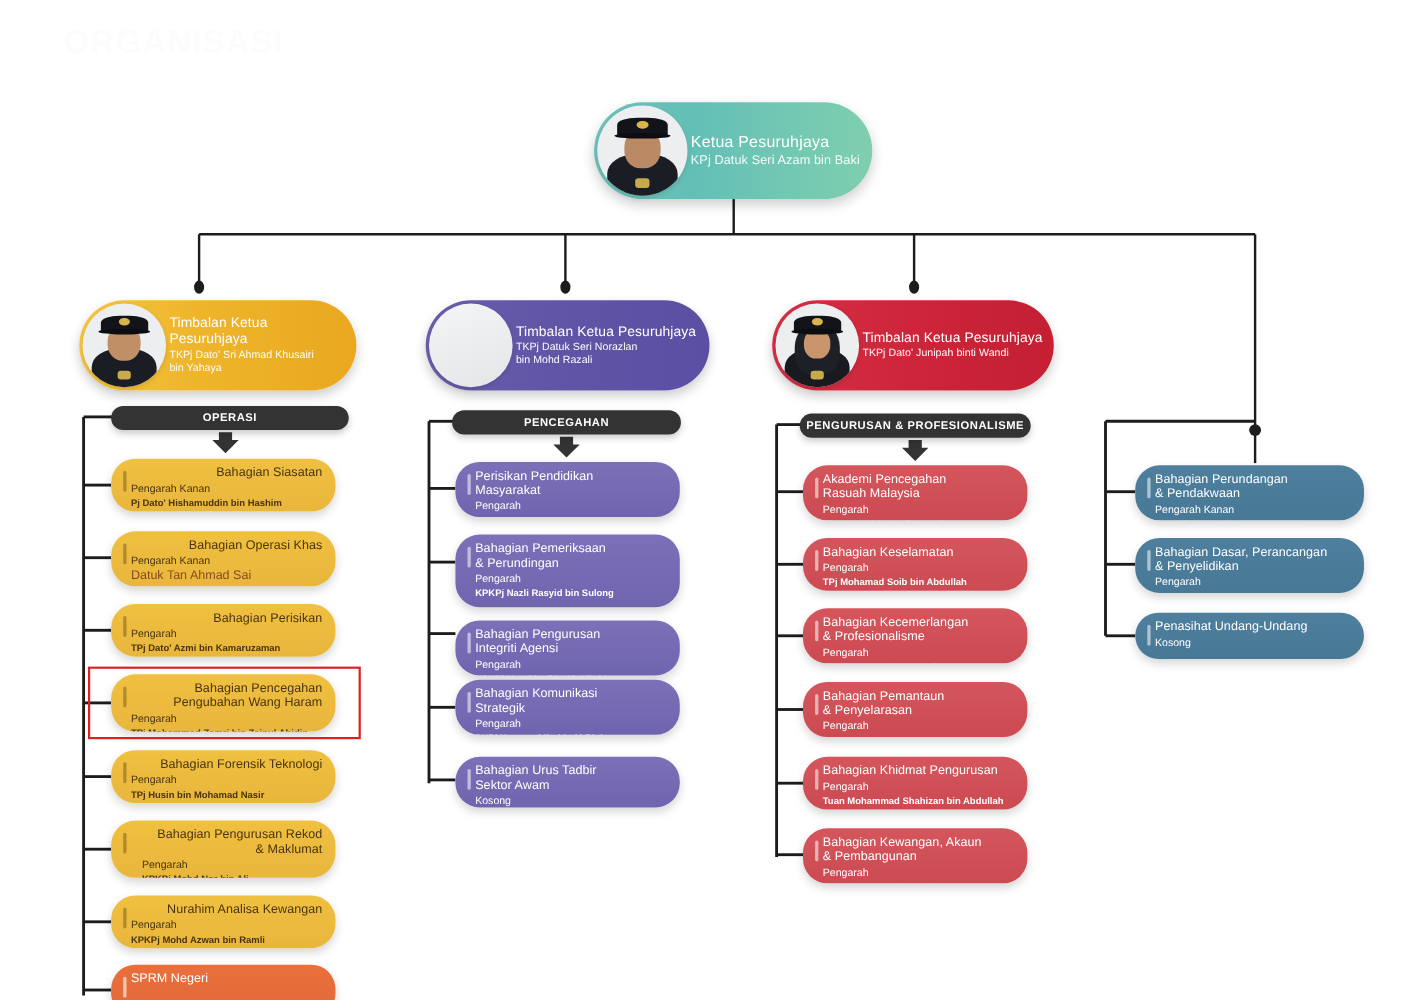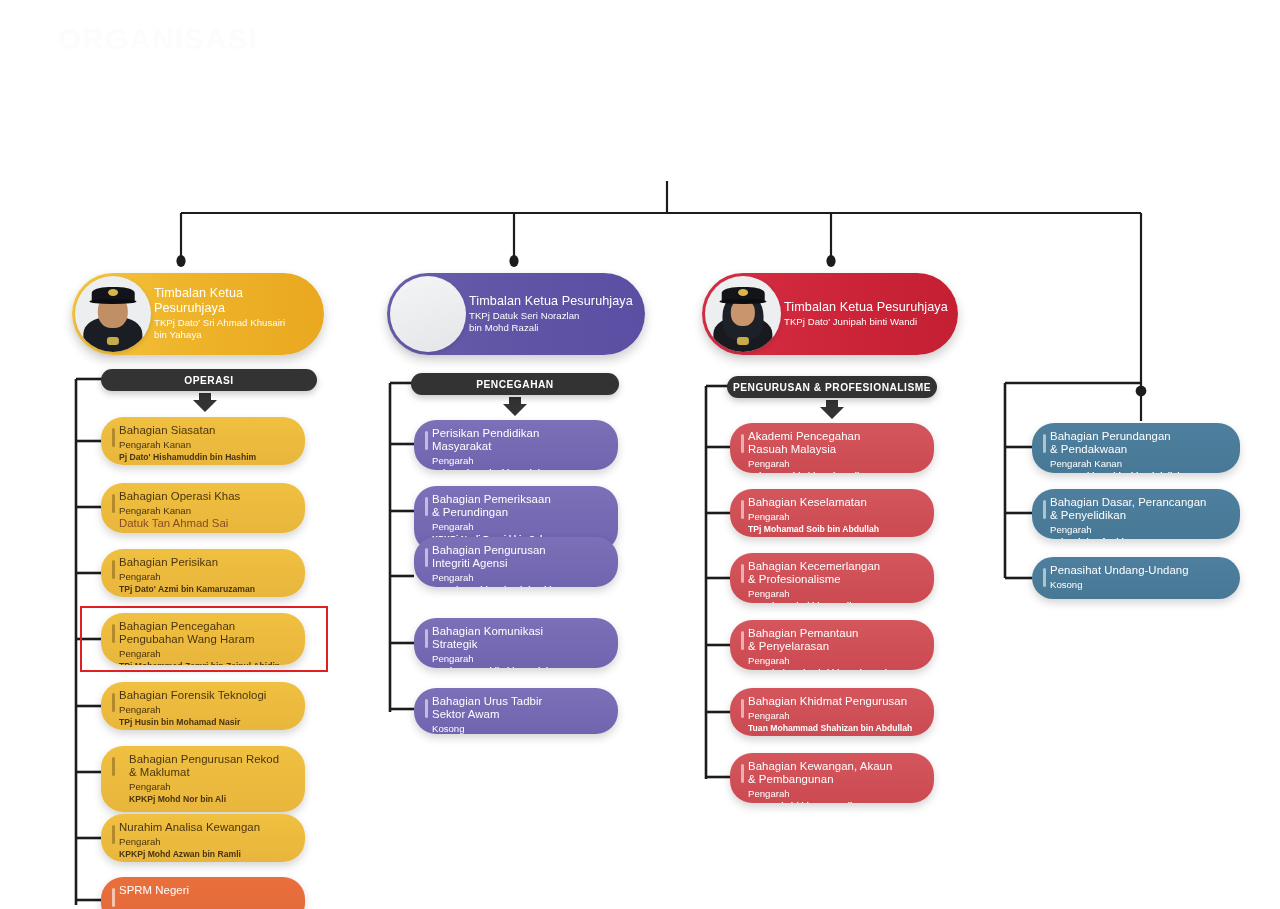--- a/index.html
+++ b/index.html
@@ -143,21 +143,21 @@
     letter-spacing: .05px;
   }
   .unit .pos {
     font-size: 9.6px; line-height: 1.2; font-weight: 400; margin-top: 2px;
   }
   .unit .name {
     font-size: 8.6px; line-height: 1.2; font-weight: 700; margin-top: 2px;
   }
   
   .unit.u-yellow { background: linear-gradient(180deg,#f0c040 0%, #e8b63c 100%); }
-  .unit.u-yellow .title { color: #4a3410; }
+  .unit.u-yellow .title { color: #4a3410; text-align: right; }
   .unit.u-yellow .pos   { color: #4a3410; }
   .unit.u-yellow .name  { color: #4a3410; }
   .unit.u-yellow .bar   { background: rgba(90,62,18,.40); }
   
   .unit.u-orange { background: linear-gradient(180deg,#e9703c 0%, #e2683a 100%); }
   .unit.u-orange .title, .unit.u-orange .pos, .unit.u-orange .name { color: #ffffff; }
   .unit.u-orange .bar { background: rgba(255,255,255,.6); }
   
   .unit.u-purple { background: linear-gradient(180deg,#7c71b8 0%, #6f64ae 100%); }
   .unit.u-purple .title, .unit.u-purple .pos, .unit.u-purple .name { color: #ffffff; }
@@ -254,20 +254,36 @@
 
     <g stroke="#1c1c1c" stroke-width="2.6" fill="none">
       <path d="M1005,383 L1141,383"></path>
       <path d="M1005,383 L1005,578"></path>
       <path d="M1005,447 L1032,447"></path>
       <path d="M1005,513 L1032,513"></path>
       <path d="M1005,578 L1032,578"></path>
     </g>
   </svg>
 
+  <div class="chief">
+    <div class="avatar">
+      <div class="portrait">
+        <div class="p-body" style="background:#1b1d24;"></div>
+        <div class="p-head" style="background:#b98a64;"></div>
+        <div class="p-cap" style="background:#12141a;"></div>
+        <div class="p-brim" style="background:#0b0d11;"></div>
+        <div class="p-badge"></div>
+        <div class="p-medal"></div>
+      </div>
+    </div>
+    <div class="txtwrap">
+      <div class="role">Ketua Pesuruhjaya</div>
+      <div class="person">KPj Datuk Seri Azam bin Baki</div>
+    </div>
+  </div>
 
   <div class="deputy" style="left:72px; top:273px; width:252px;
        background:linear-gradient(90deg,#f5c642 0%, #eeb42a 45%, #e9a81f 100%);">
     <div class="avatar">
       <div class="portrait">
         <div class="p-body" style="background:#1b1d24;"></div>
         <div class="p-head" style="background:#c08f66;"></div>
         <div class="p-cap" style="background:#12141a;"></div>
         <div class="p-brim" style="background:#0b0d11;"></div>
         <div class="p-badge"></div>
@@ -349,21 +365,21 @@
     <div class="name">TPj Mohammad Zamri bin Zainul Abidin</div>
   </div>
 
   <div class="unit u-yellow" style="left:101px; top:682px; width:204px; height:48px;">
     <div class="bar"></div>
     <div class="title">Bahagian Forensik Teknologi</div>
     <div class="pos">Pengarah</div>
     <div class="name">TPj Husin bin Mohamad Nasir</div>
   </div>
 
-  <div class="unit u-yellow" style="left:101px; top:746px; width:204px; height:66px;padding-left:28px;">
+  <div class="unit u-yellow" style="left:101px; top:746px; width:204px; height:52px;padding-left:28px;">
     <div class="bar"></div>
     <div class="title">
       <span>Bahagian Pengurusan Rekod</span><br>
       <span>&amp; Maklumat</span>
     </div>
     <div class="pos">Pengarah</div>
     <div class="name">KPKPj Mohd Nor bin Ali</div>
   </div>
 
   <div class="unit u-yellow" style="left:101px; top:814px; width:204px; height:48px;">
@@ -393,21 +409,21 @@
   <div class="unit u-purple" style="left:414px; top:486px; width:204px; height:66px;">
     <div class="bar"></div>
     <div class="title">
       <span>Bahagian Pemeriksaan</span><br>
       <span>&amp; Perundingan</span>
     </div>
     <div class="pos">Pengarah</div>
     <div class="name">KPKPj Nazli Rasyid bin Sulong</div>
   </div>
 
-  <div class="unit u-purple" style="left:414px; top:537px; width:204px; height:50px;">
+  <div class="unit u-purple" style="left:414px; top:564px; width:204px; height:50px;">
     <div class="bar"></div>
     <div class="title">
       <span>Bahagian Pengurusan</span><br>
       <span>Integriti Agensi</span>
     </div>
     <div class="pos">Pengarah</div>
     <div class="name">KPKPj Nurahim Bin Abd Rahim</div>
   </div>
 
   <div class="unit u-purple" style="left:414px; top:618px; width:204px; height:50px;">

